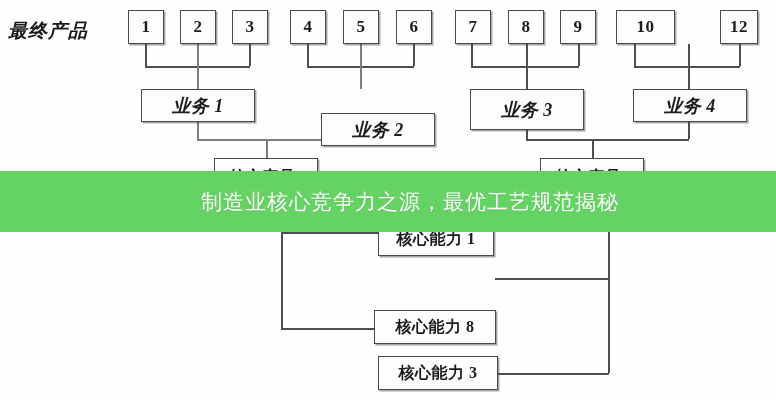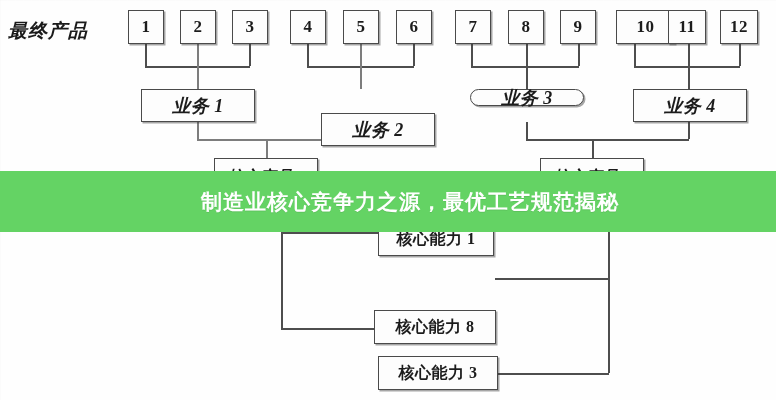--- a/index.html
+++ b/index.html
@@ -45,21 +45,21 @@
   
   #rootlabel{position:absolute;left:8px;top:18px;
     font-size:19px;font-weight:700;font-style:italic;
     color:#1b1b1b;letter-spacing:1px;
     font-family:"Liberation Serif",serif;}
 
   
   #banner{position:absolute;left:0;width:776px;
     display:flex;align-items:center;justify-content:center;
     background:#64d364;}
-  #banner-text{color:#ffffff;font-weight:700;
+  #banner-text{color:#ffffff;font-weight:400;
     font-family:"Liberation Sans",sans-serif;
     font-size:21px;letter-spacing:1px;
     text-shadow:0 1px 0 rgba(0,0,0,0.08);
     white-space:nowrap;margin-left:44px;}
 </style>
 </head>
 <body>
 
 <div id="stage" style="background: rgb(253, 253, 252);">
   <div id="paper"></div>
@@ -115,26 +115,25 @@
   <div class="box numbox" style="left:128px;top:10px;width:36px;height:34px;">1</div>
   <div class="box numbox" style="left:180px;top:10px;width:36px;height:34px;">2</div>
   <div class="box numbox" style="left:232px;top:10px;width:36px;height:34px;">3</div>
   <div class="box numbox" style="left:290px;top:10px;width:36px;height:34px;">4</div>
   <div class="box numbox" style="left:343px;top:10px;width:36px;height:34px;">5</div>
   <div class="box numbox" style="left:396px;top:10px;width:36px;height:34px;">6</div>
   <div class="box numbox" style="left:455px;top:10px;width:36px;height:34px;">7</div>
   <div class="box numbox" style="left:508px;top:10px;width:36px;height:34px;">8</div>
   <div class="box numbox" style="left:560px;top:10px;width:36px;height:34px;">9</div>
   <div class="box numbox" style="left:616px;top:10px;width:59px;height:34px;">10</div>
-  <div class="box numbox" style="left:668px;top:10px;width:38px;height:34px;">11</div>
   <div class="box numbox" style="left:720px;top:10px;width:38px;height:34px;">12</div>
 
   <div class="box bizbox" style="left:141px;top:89px;width:114px;height:33px;">业务 1</div>
   <div class="box bizbox" style="left:321px;top:89px;width:114px;height:33px;margin-top:24px;">业务 2</div>
-  <div class="box bizbox" style="left:470px;top:89px;width:114px;height:17px;border-radius:9px;">业务 3</div>
+  <div class="box bizbox" style="left:470px;top:89px;width:114px;height:41px;">业务 3</div>
   <div class="box bizbox" style="left:633px;top:89px;width:114px;height:33px;">业务 4</div>
 
   <div class="box cpbox" style="left:214px;top:158px;width:104px;height:38px;">核心产品 1</div>
   <div class="box cpbox" style="left:540px;top:158px;width:104px;height:38px;">核心产品 2</div>
 
   <div class="box cabox" style="left:378px;top:222px;width:116px;height:34px;">核心能力 1</div>
   <div class="box cabox" style="left:374px;top:310px;width:122px;height:34px;">核心能力 8</div>
   <div class="box cabox" style="left:378px;top:356px;width:120px;height:34px;">核心能力 3</div>
 
   <div id="banner" style="top: 171px; height: 61px; background: rgb(100, 211, 100);">

